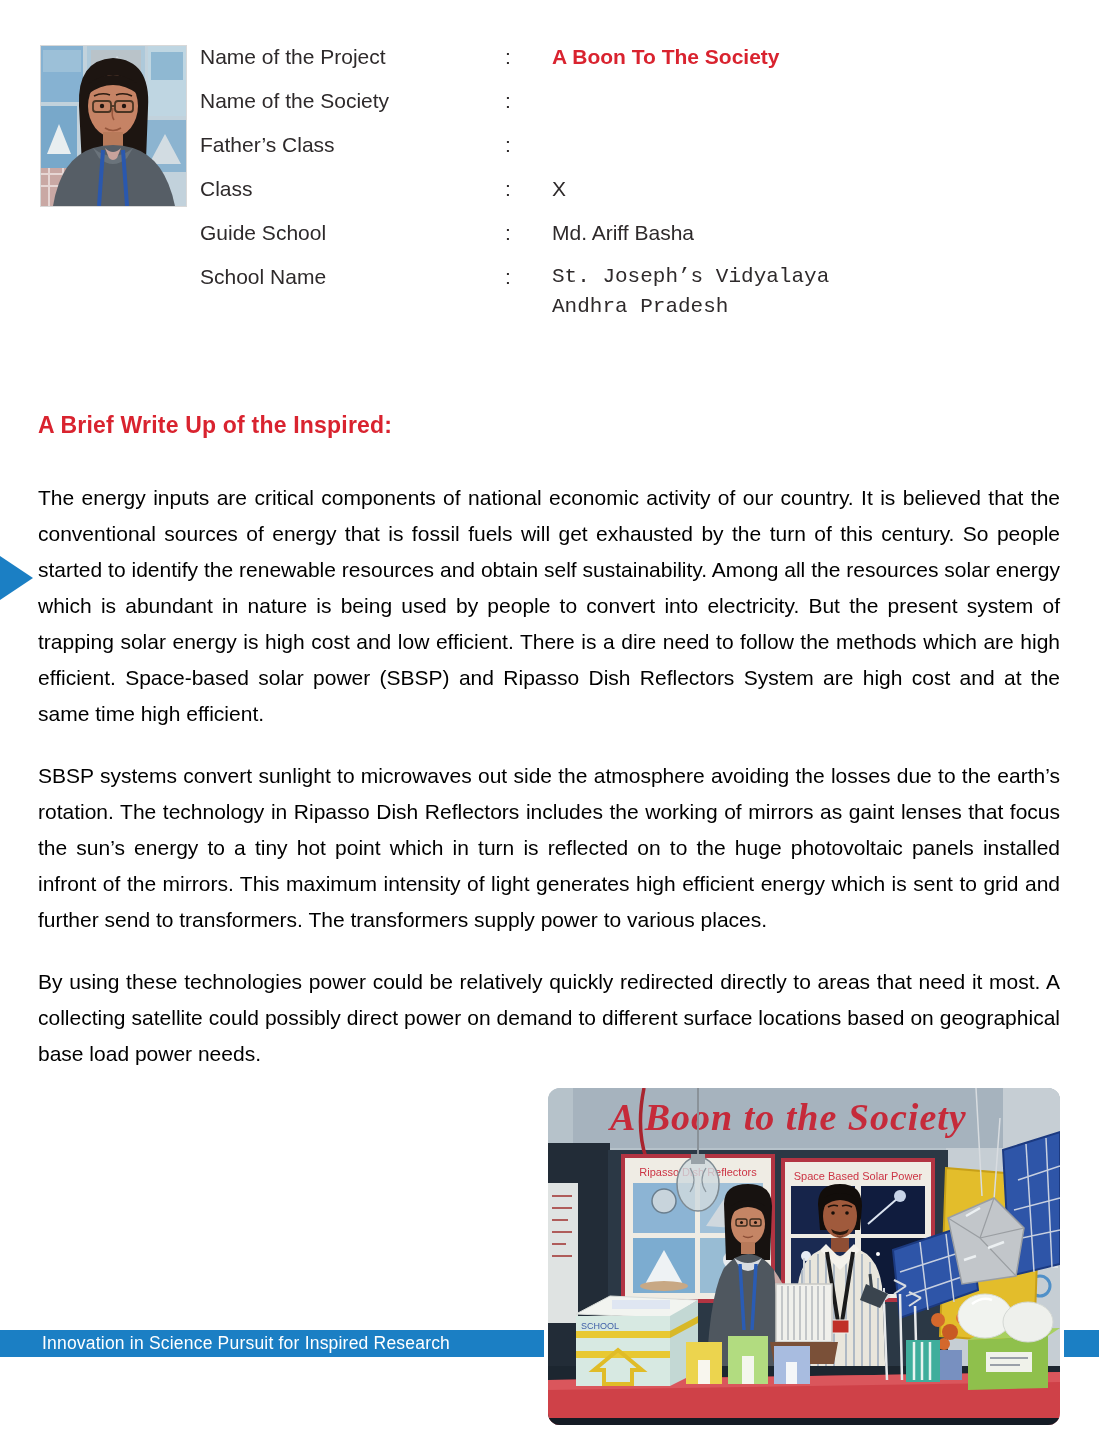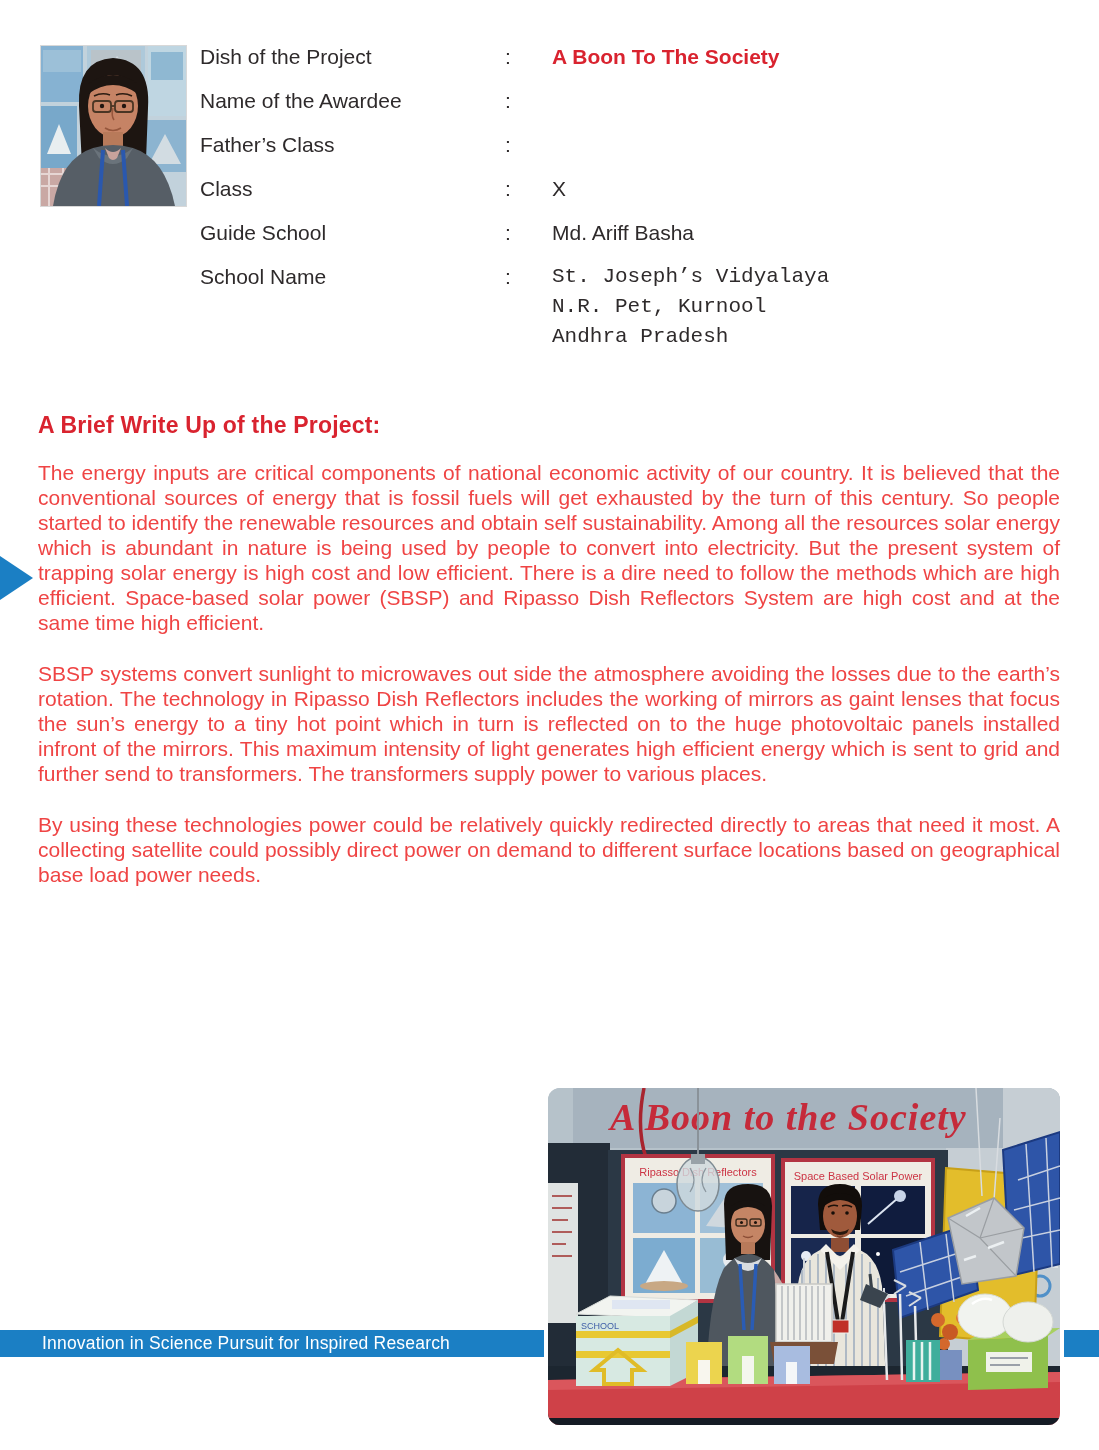--- a/index.html
+++ b/index.html
@@ -24,22 +24,22 @@
   .detail-colon{width:47px;flex:0 0 47px;}
   .detail-value{flex:1;}
   .detail-value.red{color:#d9232f;font-weight:bold;}
   .multi-line span{display:block;font-family:Liberation Mono, monospace;}
   
   .writeup-heading{
     position:absolute;left:38px;top:412px;margin:0;
     font-size:23px;font-weight:bold;color:#d9232f;letter-spacing:.2px;
   }
   .writeup-body{
-    position:absolute;left:38px;top:460px;width:1022px;
-    font-size:21px;line-height:25px;color:#ef4444;text-align:justify;
+    position:absolute;left:38px;top:480px;width:1022px;
+    font-size:21px;line-height:36px;color:#000000;text-align:justify;
   }
   .writeup-body p{margin:0 0 26px 0;}
   .writeup-body p + p{margin-top:12px;}
   
   .side-arrow{
     position:absolute;left:0;top:556px;width:0;height:0;
     border-top:22px solid transparent;border-bottom:22px solid transparent;
     border-left:33px solid #1b7fc4;
   }
   
@@ -99,26 +99,26 @@
 
       <path d="M12 160 Q20 112 52 102 Q72 96 92 102 Q124 112 134 160 Z" fill="#565e66"></path>
       <path d="M52 102 Q72 118 92 102 L86 112 Q72 124 58 112 Z" fill="#6a737b"></path>
       <path d="M62 104 L58 160 M82 104 L86 160" stroke="#2a58ae" stroke-width="4" fill="none"></path>
       <path d="M64 102 q8 8 16 0 l-4 10 q-4 4 -8 0 Z" fill="#c8a39c"></path>
     </svg>
   </div>
 
   <div class="details">
     <div class="detail-row">
-      <span class="detail-label">Dish of the Project</span>
+      <span class="detail-label">Name of the Project</span>
       <span class="detail-colon">:</span>
       <span class="detail-value red">A Boon To The Society</span>
     </div>
     <div class="detail-row">
-      <span class="detail-label">Name of the Awardee</span>
+      <span class="detail-label">Name of the Society</span>
       <span class="detail-colon">:</span>
     </div>
     <div class="detail-row">
       <span class="detail-label">Father’s Class</span>
       <span class="detail-colon">:</span>
     </div>
     <div class="detail-row">
       <span class="detail-label">Class</span>
       <span class="detail-colon">:</span>
       <span class="detail-value">X</span>
@@ -126,27 +126,26 @@
     <div class="detail-row">
       <span class="detail-label">Guide School</span>
       <span class="detail-colon">:</span>
       <span class="detail-value">Md. Ariff Basha</span>
     </div>
     <div class="detail-row">
       <span class="detail-label">School Name</span>
       <span class="detail-colon">:</span>
       <span class="detail-value multi-line">
         <span>St. Joseph’s Vidyalaya</span>
-        <span>N.R. Pet, Kurnool</span>
         <span>Andhra Pradesh</span>
       </span>
     </div>
   </div>
 
-  <h2 class="writeup-heading">A Brief Write Up of the Project:</h2>
+  <h2 class="writeup-heading">A Brief Write Up of the Inspired:</h2>
   <div class="writeup-body">
     <p>The energy inputs are critical components of national economic activity of our country. It is believed that the conventional sources of energy that is fossil fuels will get exhausted by the turn of this century. So people started to identify the renewable resources and obtain self sustainability. Among all the resources solar energy which is abundant in nature is being used by people to convert into electricity. But the present system of trapping solar energy is high cost and low efficient. There is a dire need to follow the methods which are high efficient. Space-based solar power (SBSP) and Ripasso Dish Reflectors System are high cost and at the same time high efficient.</p>
     <p>SBSP systems convert sunlight to microwaves out side the atmosphere avoiding the losses due to the earth’s rotation. The technology in Ripasso Dish Reflectors includes the working of mirrors as gaint lenses that focus the sun’s energy to a tiny hot point which in turn is reflected on to the huge photovoltaic panels installed infront of the mirrors. This maximum intensity of light generates high efficient energy which is sent to grid and further send to transformers. The transformers supply power to various places.</p>
     <p>By using these technologies power could be relatively quickly redirected directly to areas that need it most. A collecting satellite could possibly direct power on demand to different surface locations based on geographical base load power needs.</p>
   </div>
 
   <div class="side-arrow"></div>
 
   <div class="footer-bar">
     <span>Innovation in Science Pursuit for Inspired Research</span>

